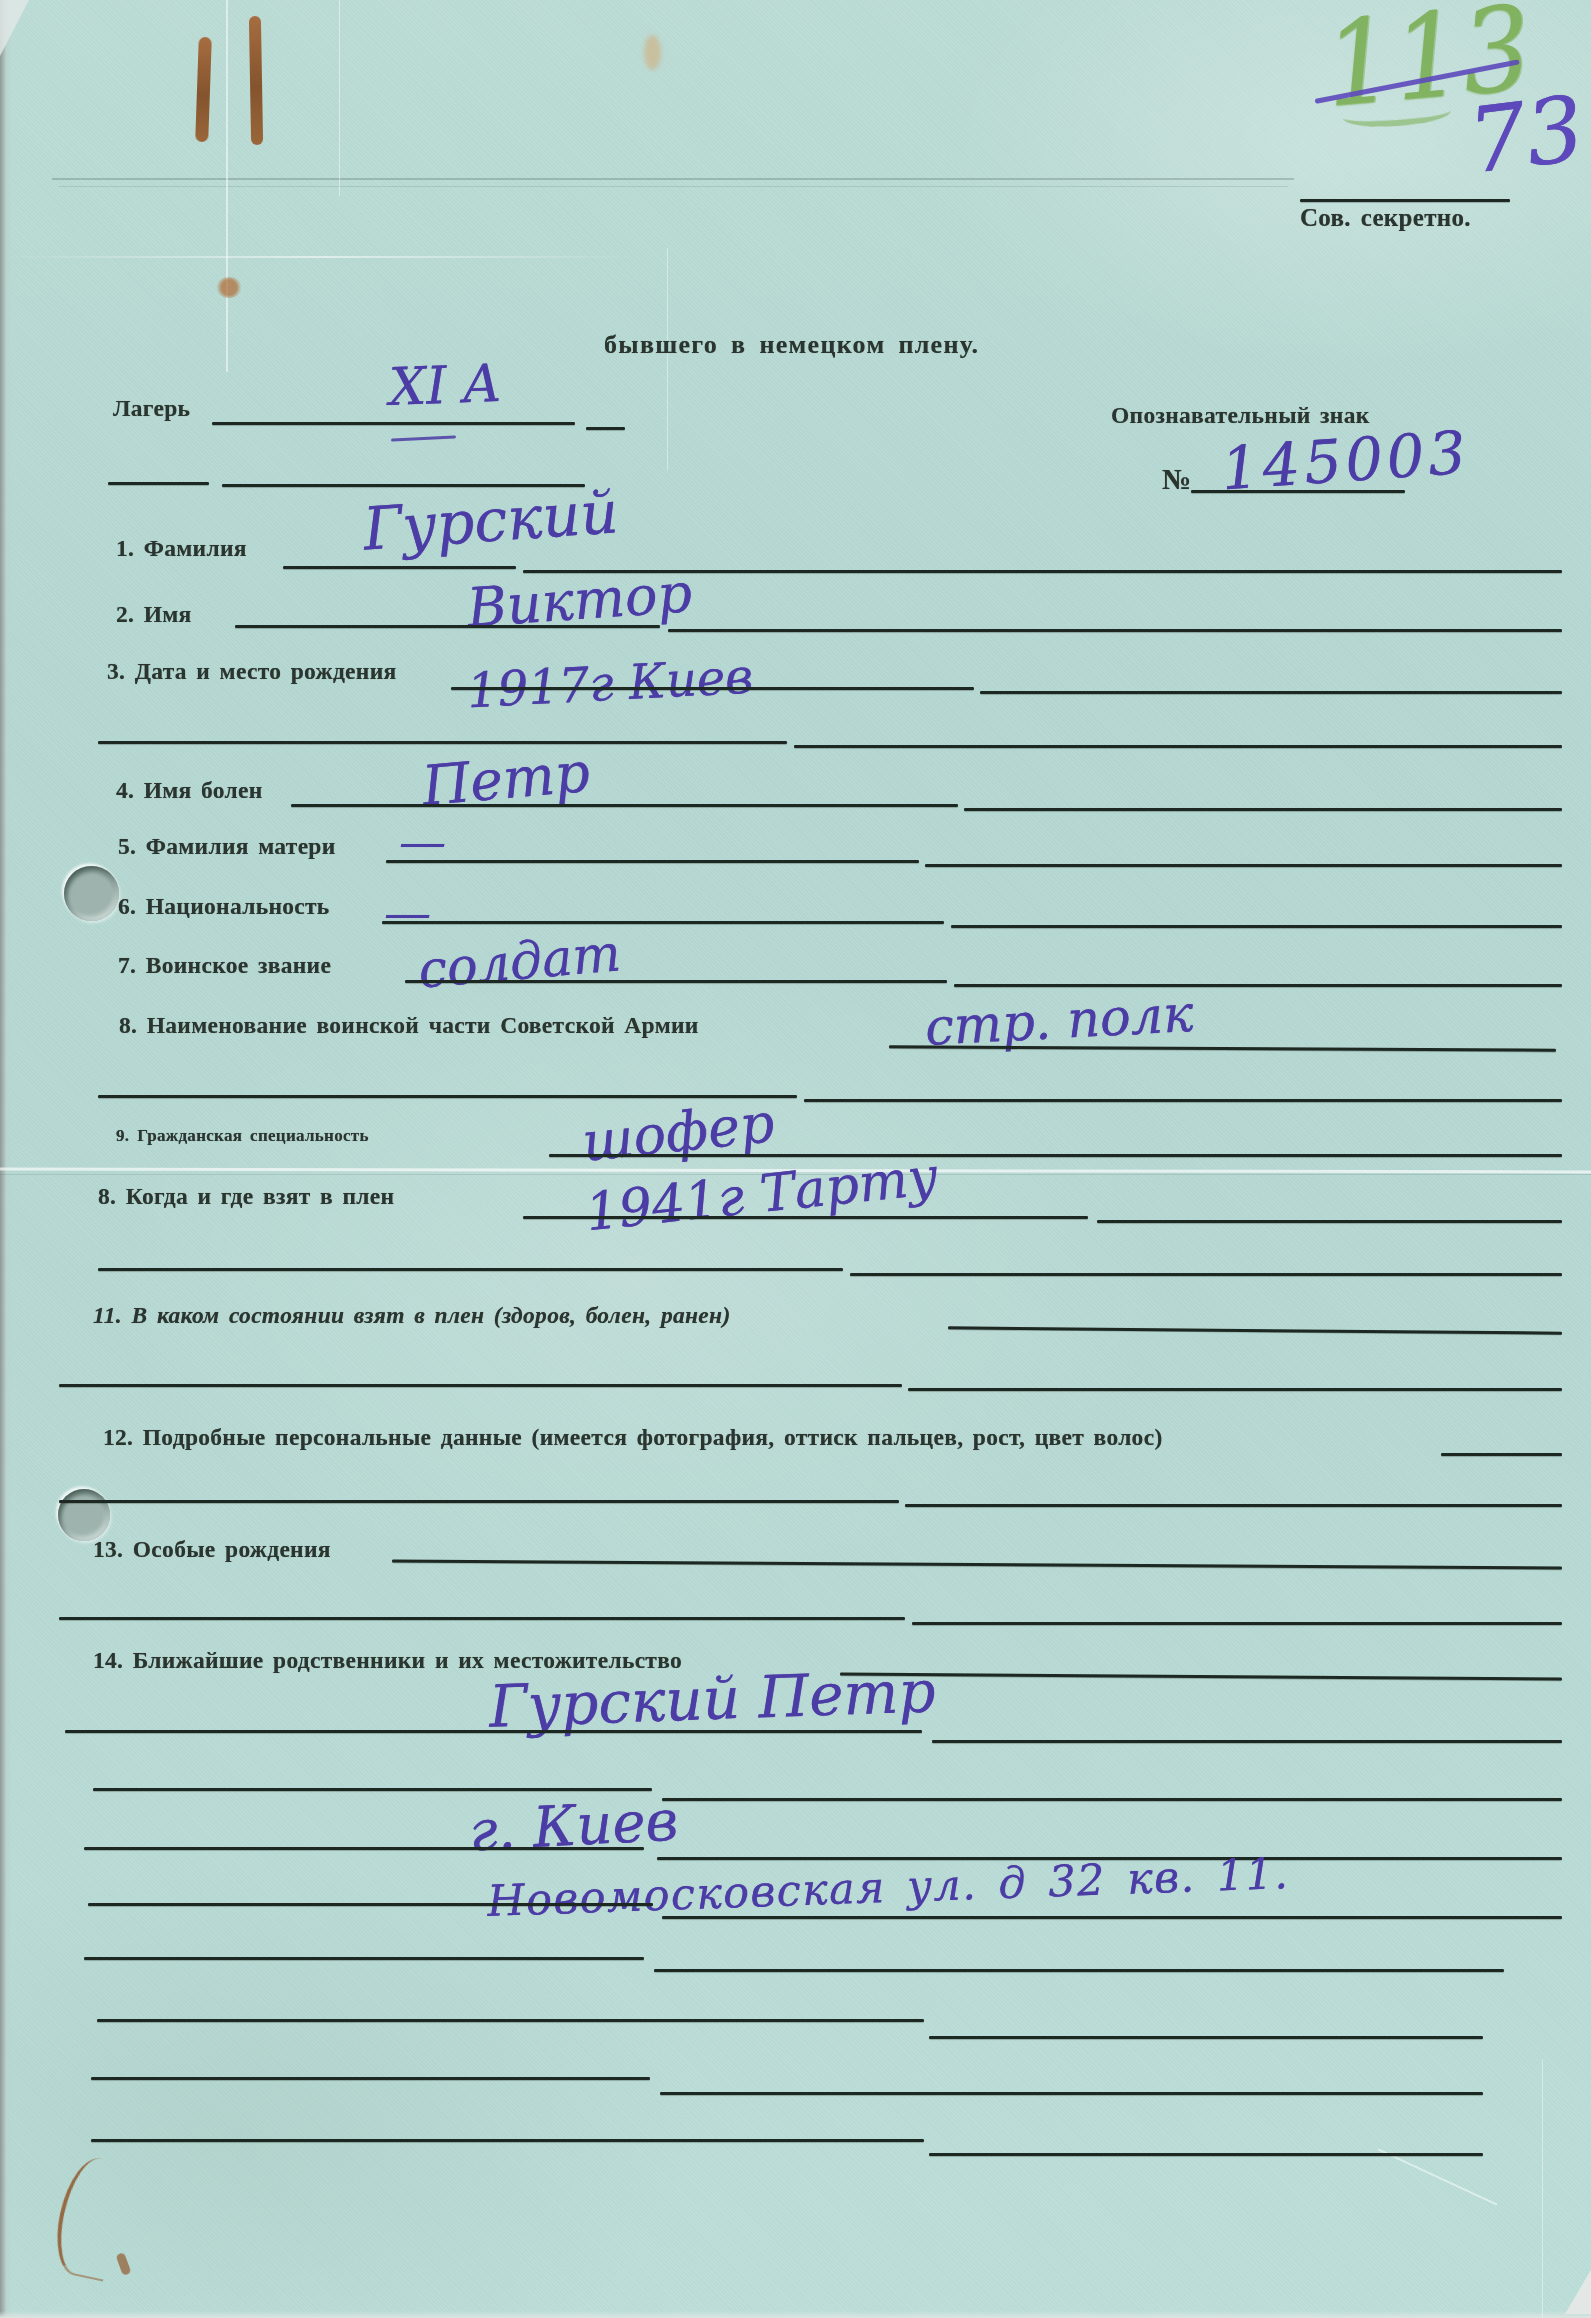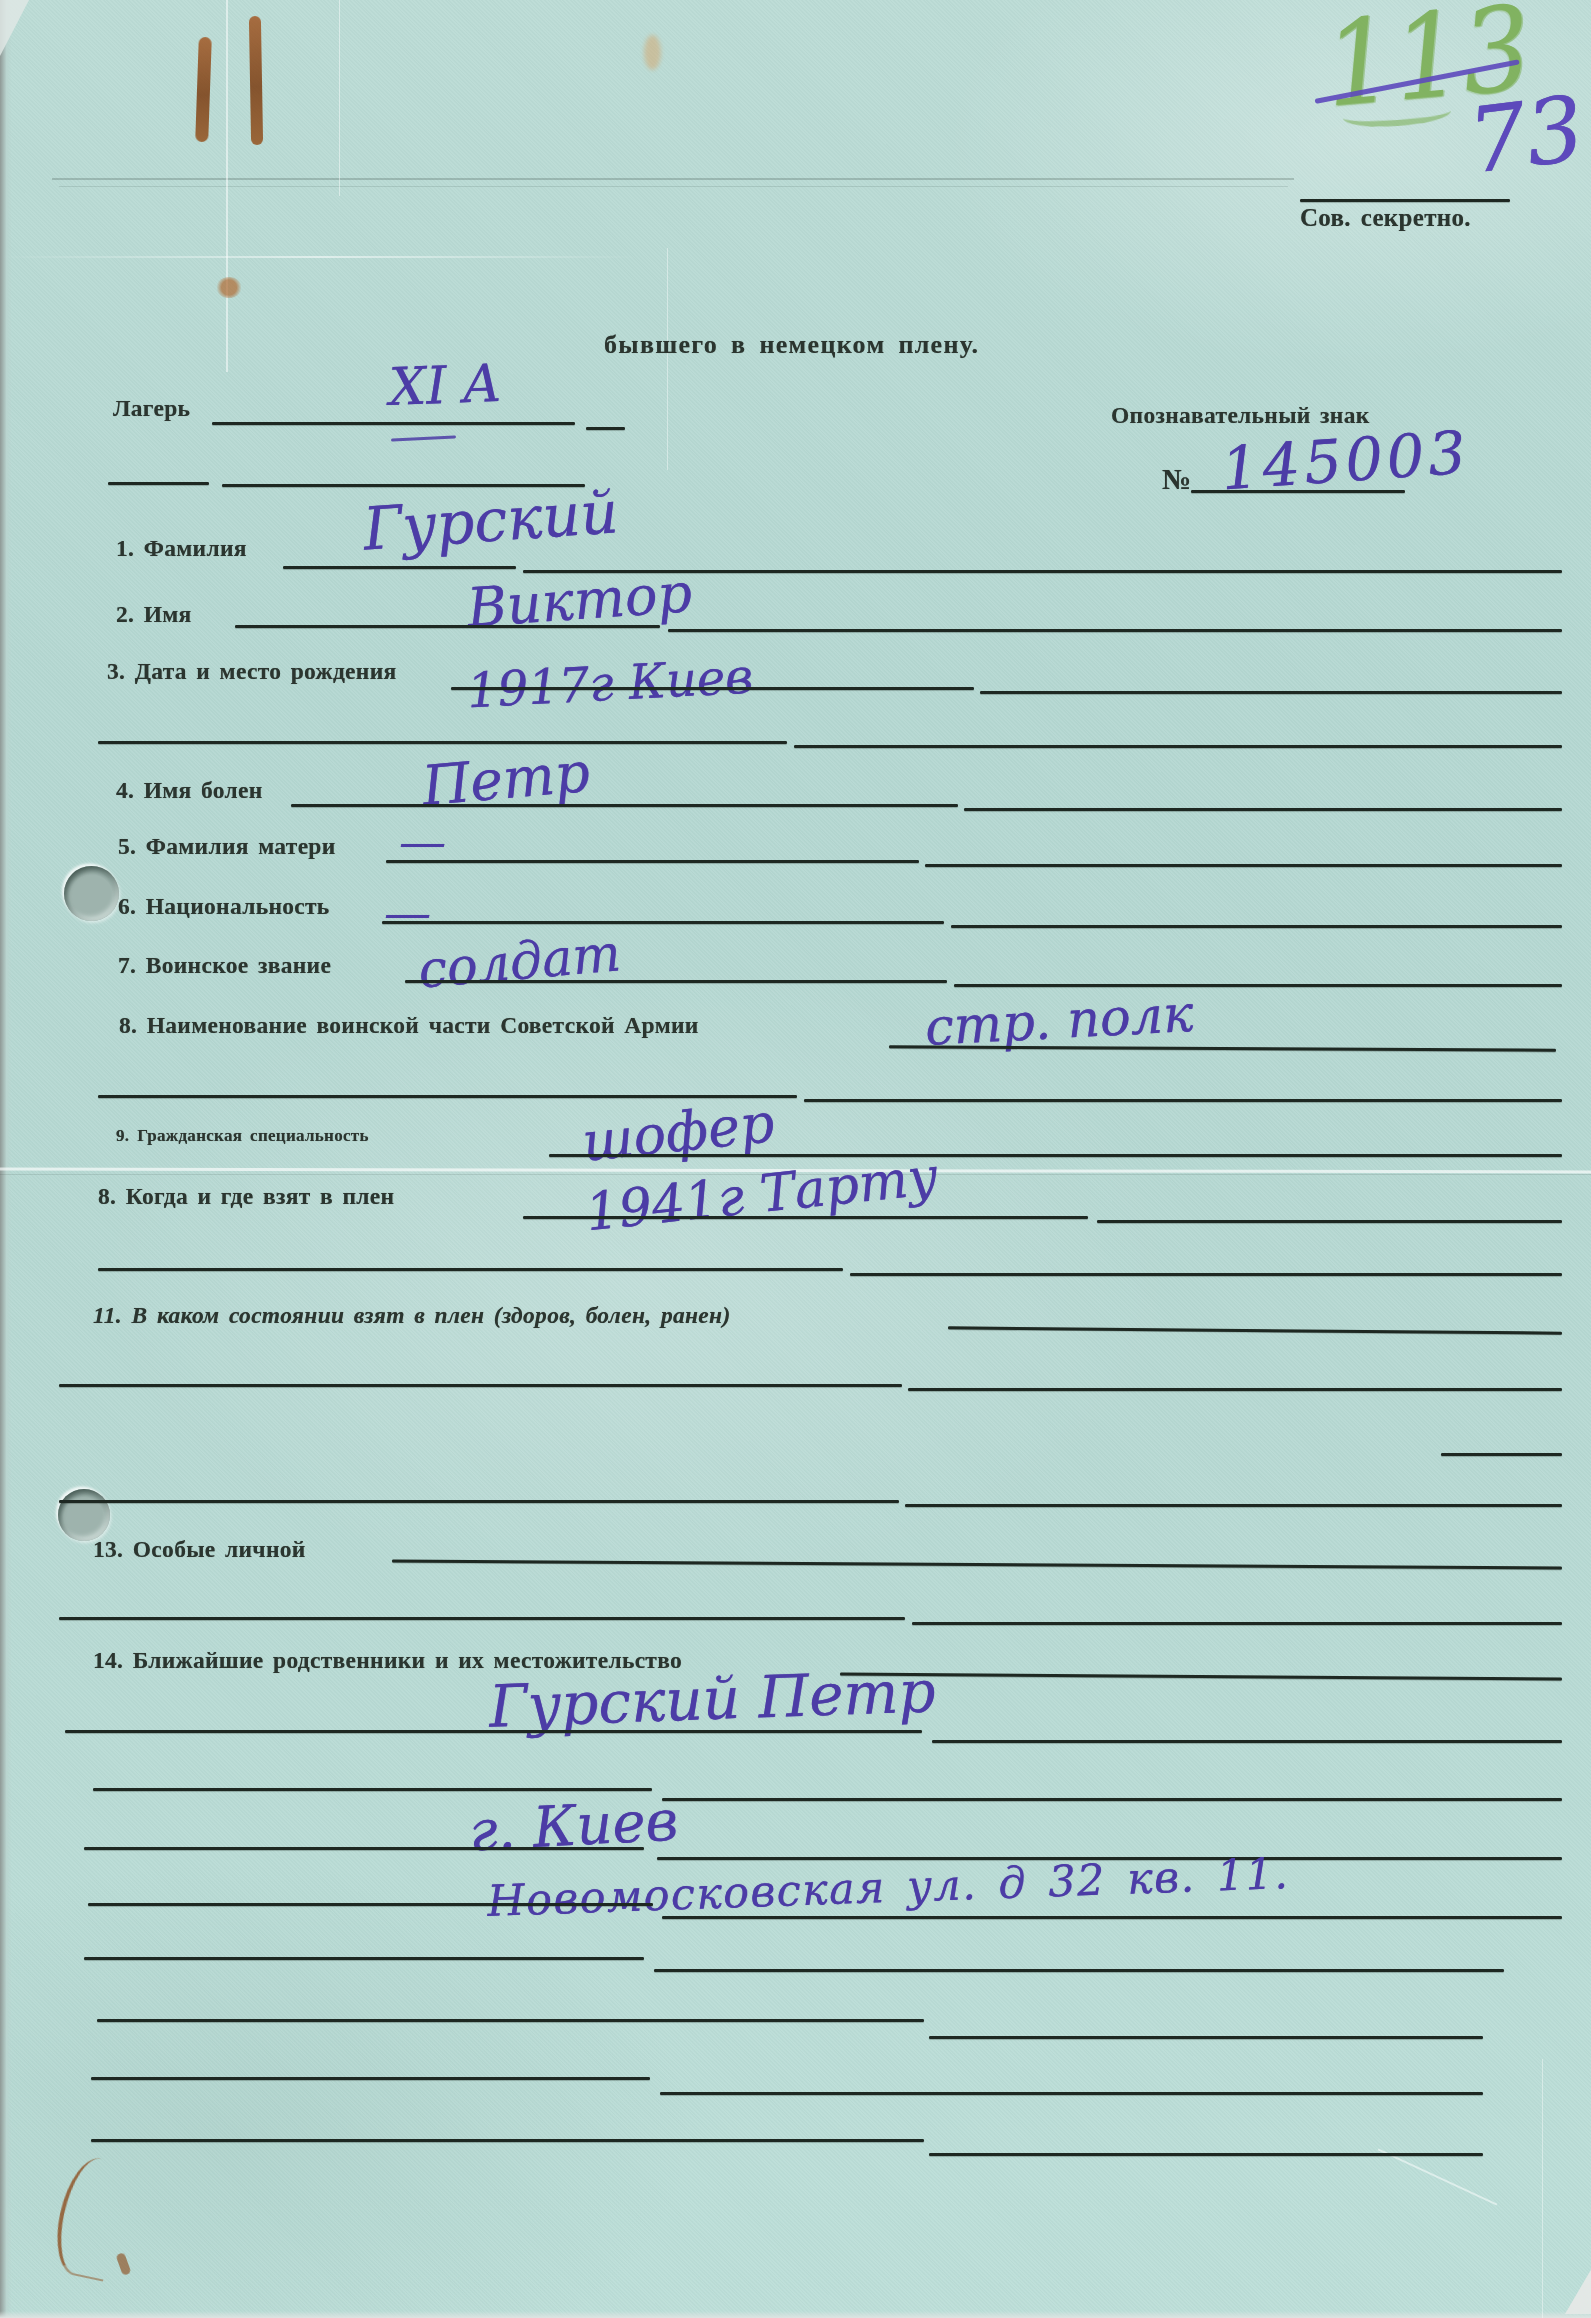--- a/index.html
+++ b/index.html
@@ -180,28 +180,32 @@
 
   <div class="print" style="left:93px;top:1304px;font-size:23.5px;font-style:italic;">
     <span>11.</span>
     <span>В каком состоянии взят в плен (здоров, болен, ранен)</span>
   </div>
   <div class="rule" style="left:948px;top:1329px;width:614px;transform:rotate(.5deg);"></div>
 
   <div class="rule" style="left:59px;top:1384px;width:843px;"></div>
   <div class="rule" style="left:908px;top:1388px;width:654px;"></div>
 
+  <div class="print" style="left:103px;top:1426px;font-size:23.5px;">
+    <span>12.</span>
+    <span>Подробные персональные данные  (имеется фотография, оттиск пальцев, рост, цвет волос)</span>
+  </div>
   <div class="rule" style="left:1441px;top:1453px;width:121px;"></div>
 
   <div class="rule" style="left:59px;top:1500px;width:840px;"></div>
   <div class="rule" style="left:905px;top:1504px;width:657px;"></div>
 
   <div class="print" style="left:93px;top:1538px;font-size:23.5px;">
     <span>13.</span>
-    <span>Особые личной</span>
+    <span>Особые рождения</span>
   </div>
   <div class="rule" style="left:392px;top:1563px;width:1170px;transform:rotate(.35deg);"></div>
 
   <div class="rule" style="left:59px;top:1617px;width:846px;"></div>
   <div class="rule" style="left:912px;top:1622px;width:650px;"></div>
 
   <div class="print" style="left:93px;top:1649px;font-size:23.5px;">
     <span>14.</span>
     <span>Ближайшие родственники и их местожительство</span>
   </div>

